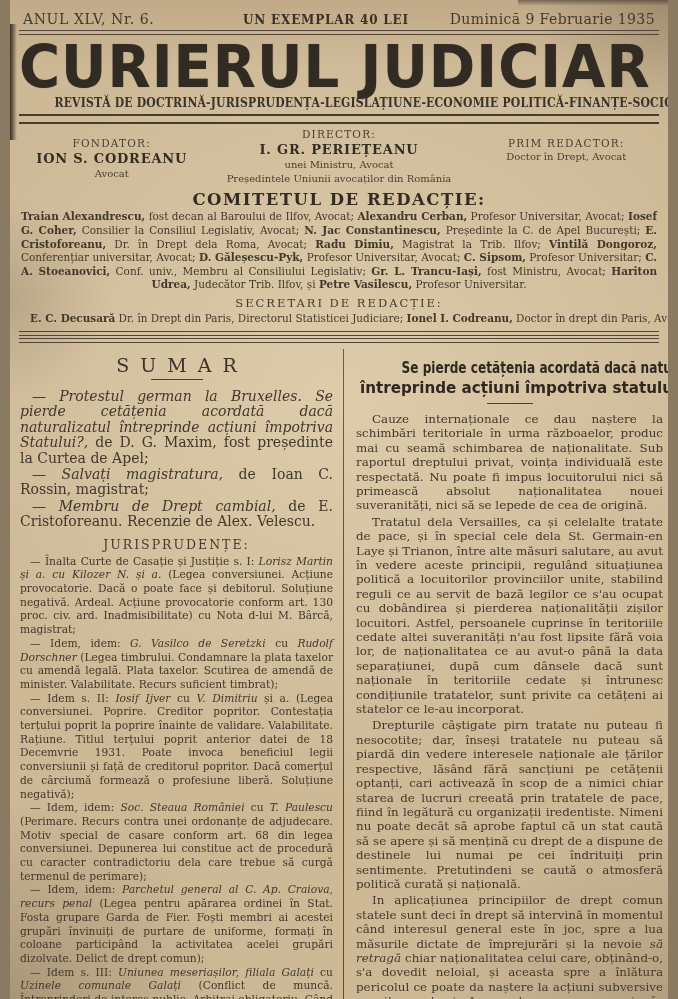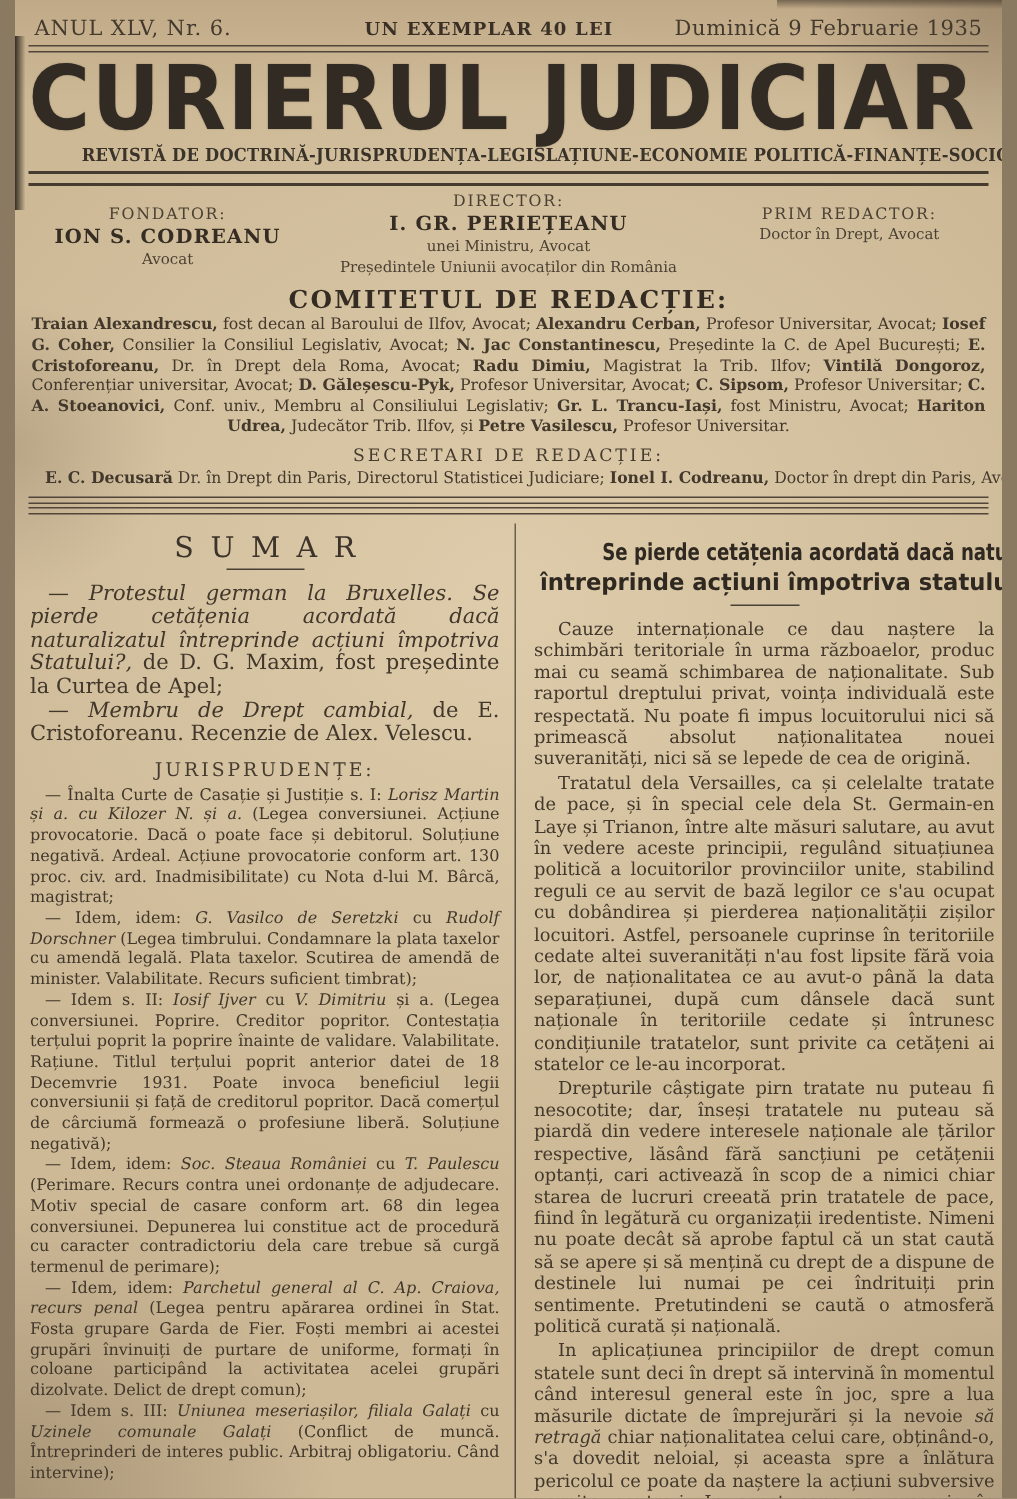--- a/index.html
+++ b/index.html
@@ -177,20 +177,21 @@
       <div class="rule-thin-double"></div>
     </div>
   </header>
 
   <main>
     <section class="col-left">
       <h2 class="sumar-heading">SUMAR</h2>
       <div class="short-rule"></div>
 
       <p class="sum-item"><span class="seg-r">— </span><span class="seg-i">Protestul german la Bruxelles. Se pierde cetățenia acordată dacă naturalizatul întreprinde acțiuni împotriva Statului?,</span><span class="seg-r"> de D. G. Maxim, fost președinte la Curtea de Apel;</span></p>
+      <p class="sum-item"><span class="seg-r">— </span><span class="seg-i">Salvați magistratura,</span><span class="seg-r"> de Ioan C. Rossin, magistrat;</span></p>
       <p class="sum-item"><span class="seg-r">— </span><span class="seg-i">Membru de Drept cambial,</span><span class="seg-r"> de E. Cristoforeanu. Recenzie de Alex. Velescu.</span></p>
 
       <h3 class="juris-heading">JURISPRUDENȚE:</h3>
 
       <p class="jur-item"><span class="seg-r">— Înalta Curte de Casație și Justiție s. I: </span><span class="seg-i">Lorisz Martin și a. cu Kilozer N. și a.</span><span class="seg-r"> (Legea conversiunei. Acțiune provocatorie. Dacă o poate face și debitorul. Soluțiune negativă. Ardeal. Acțiune provocatorie conform art. 130 proc. civ. ard. Inadmisibilitate) cu Nota d-lui M. Bârcă, magistrat;</span></p>
       <p class="jur-item"><span class="seg-r">— Idem, idem: </span><span class="seg-i">G. Vasilco de Seretzki</span><span class="seg-r"> cu </span><span class="seg-i">Rudolf Dorschner</span><span class="seg-r"> (Legea timbrului. Condamnare la plata taxelor cu amendă legală. Plata taxelor. Scutirea de amendă de minister. Valabilitate. Recurs suficient timbrat);</span></p>
       <p class="jur-item"><span class="seg-r">— Idem s. II: </span><span class="seg-i">Iosif Ijver</span><span class="seg-r"> cu </span><span class="seg-i">V. Dimitriu</span><span class="seg-r"> și a. (Legea conversiunei. Poprire. Creditor popritor. Contestația terțului poprit la poprire înainte de validare. Valabilitate. Rațiune. Titlul terțului poprit anterior datei de 18 Decemvrie 1931. Poate invoca beneficiul legii conversiunii și față de creditorul popritor. Dacă comerțul de cârciumă formează o profesiune liberă. Soluțiune negativă);</span></p>
       <p class="jur-item"><span class="seg-r">— Idem, idem: </span><span class="seg-i">Soc. Steaua României</span><span class="seg-r"> cu </span><span class="seg-i">T. Paulescu</span><span class="seg-r"> (Perimare. Recurs contra unei ordonanțe de adjudecare. Motiv special de casare conform art. 68 din legea conversiunei. Depunerea lui constitue act de procedură cu caracter contradictoriu dela care trebue să curgă termenul de perimare);</span></p>
       <p class="jur-item"><span class="seg-r">— Idem, idem: </span><span class="seg-i">Parchetul general al C. Ap. Craiova, recurs penal</span><span class="seg-r"> (Legea pentru apărarea ordinei în Stat. Fosta grupare Garda de Fier. Foști membri ai acestei grupări învinuiți de purtare de uniforme, formați în coloane participând la activitatea acelei grupări dizolvate. Delict de drept comun);</span></p>
       <p class="jur-item"><span class="seg-r">— Idem s. III: </span><span class="seg-i">Uniunea meseriașilor, filiala Galați</span><span class="seg-r"> cu </span><span class="seg-i">Uzinele comunale Galați</span><span class="seg-r"> (Conflict de muncă. Întreprinderi de interes public. Arbitraj obligatoriu. Când intervine);</span></p>

